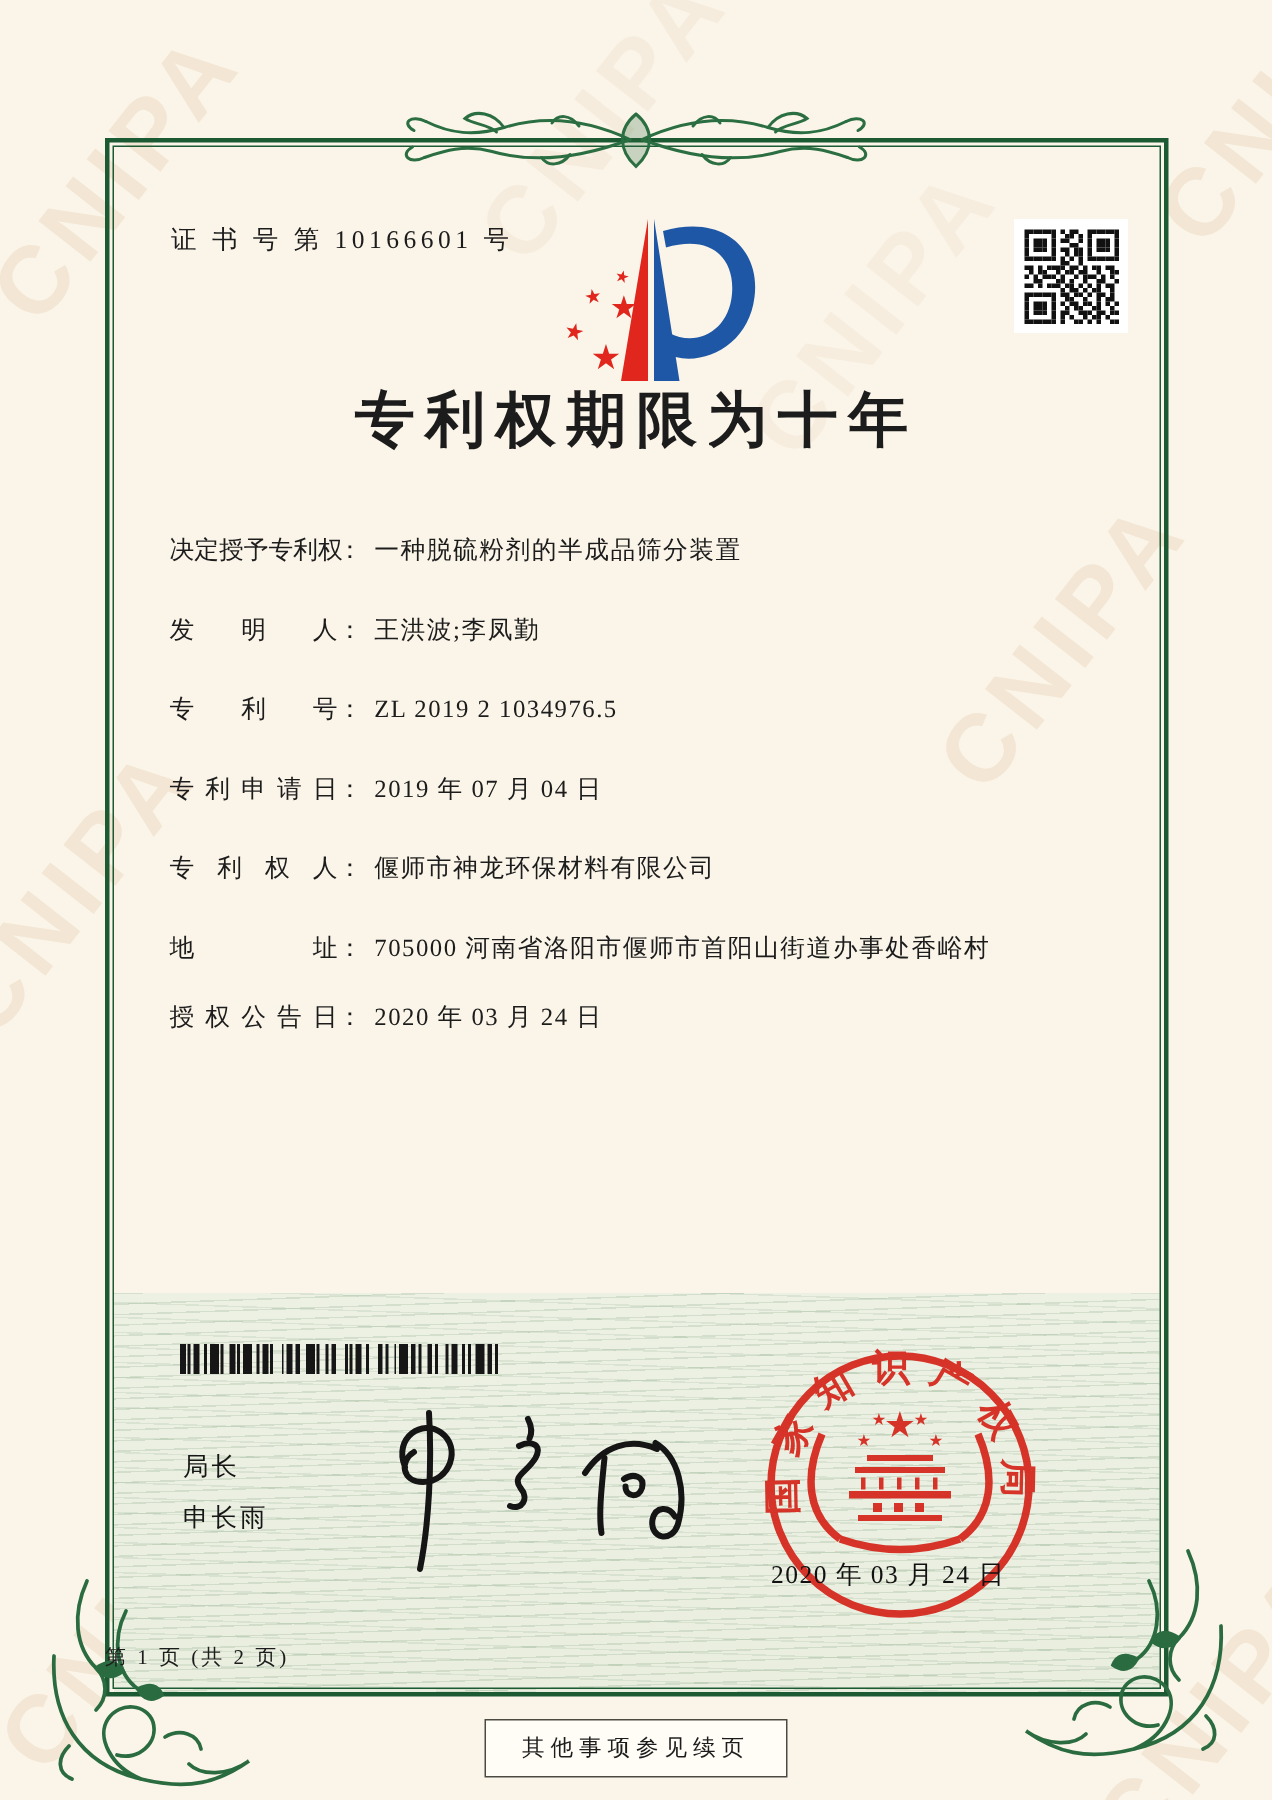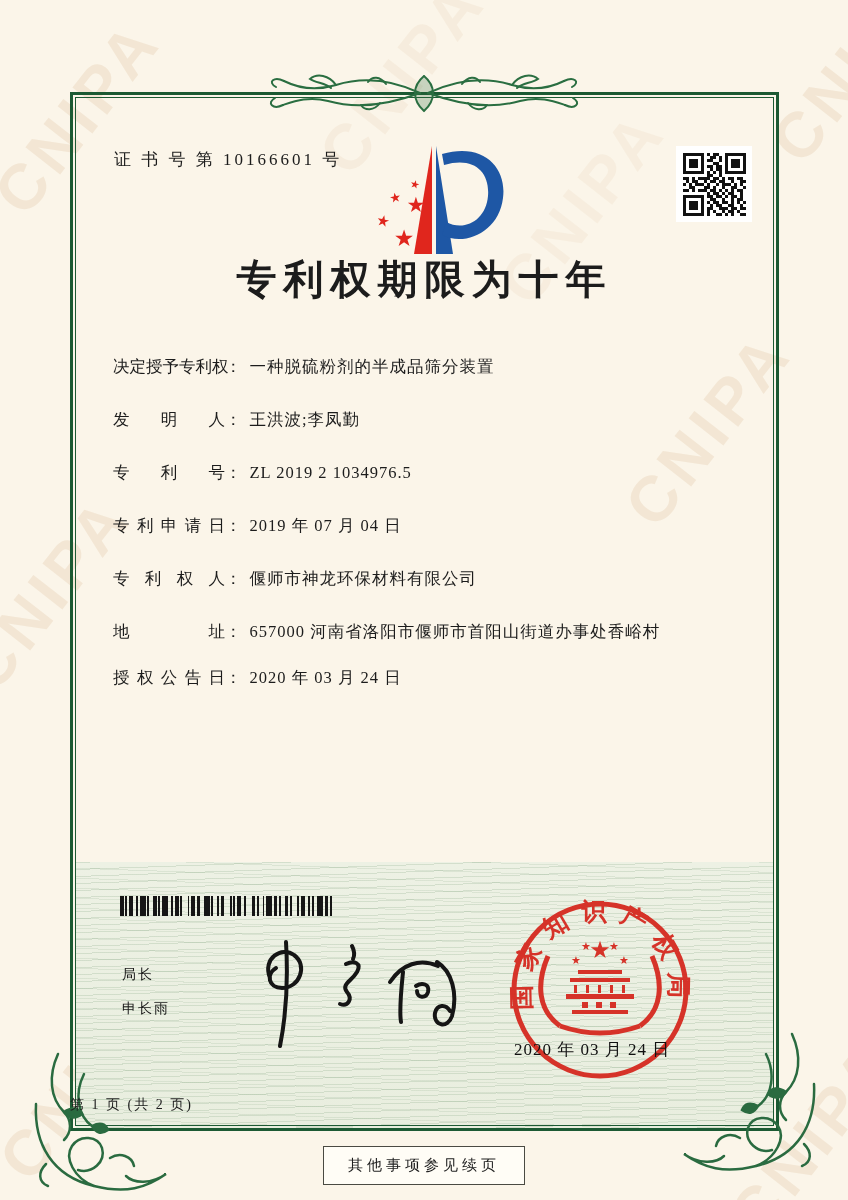--- a/index.html
+++ b/index.html
@@ -46,21 +46,21 @@
   .field2{position:absolute;left:455px;font-size:16.5px;white-space:nowrap;}
   .field2 .lab{display:inline-block;width:100px;text-align:justify;text-align-last:justify;}
   .field2 .val{margin-left:8px;letter-spacing:1px;}
 
   .paras{position:absolute;left:113px;top:698px;width:628px;font-size:15.5px;line-height:28px;}
   .paras p{margin:0;text-indent:2em;letter-spacing:.5px;}
 
   .barcode{position:absolute;left:120px;top:896px;height:20px;display:flex;align-items:stretch;}
   .barcode span{display:block;height:100%;background:#161616;}
 
-  .signer{position:absolute;left:122px;font-size:14px;letter-spacing:2px;
+  .signer{position:absolute;left:122px;font-size:17px;letter-spacing:2px;
       font-family:"Liberation Sans","DejaVu Sans",sans-serif;color:#161616;}
   .signature{position:absolute;left:240px;top:936px;width:240px;height:118px;}
 
   .seal{position:absolute;left:508px;top:898px;width:184px;height:184px;z-index:3;
       mix-blend-mode:multiply;opacity:.95;}
   .seal-date{position:absolute;left:514px;top:1038px;width:180px;font-size:17px;
       letter-spacing:1px;color:#111;z-index:4;white-space:nowrap;}
 
   .page-no{position:absolute;left:70px;top:1096px;width:709px;text-align:left;
       font-size:14px;letter-spacing:2px;}
@@ -609,21 +609,21 @@
     <div class="field" style="top:462px;">
       <span class="lab">专利号</span><span>：</span><span class="val">ZL 2019 2 1034976.5</span>
     </div>
     <div class="field" style="top:515px;">
       <span class="lab">专利申请日</span><span>：</span><span class="val">2019 年 07 月 04 日</span>
     </div>
     <div class="field" style="top:568px;">
       <span class="lab">专利权人</span><span>：</span><span class="val">偃师市神龙环保材料有限公司</span>
     </div>
     <div class="field" style="top:621px;">
-      <span class="lab">地址</span><span>：</span><span class="val">657000 河南省洛阳市偃师市首阳山街道办事处香峪村</span>
+      <span class="lab">地址</span><span>：</span><span class="val">705000 河南省洛阳市偃师市首阳山街道办事处香峪村</span>
     </div>
     <div class="field" style="top:667px;">
       <span class="lab">授权公告日</span><span>：</span><span class="val">2020 年 03 月 24 日</span>
     </div>
 
     <div class="paras">
     </div>
 
     <div class="barcode" id="barcode">
         <span style="width: 3.66102px;"></span>

